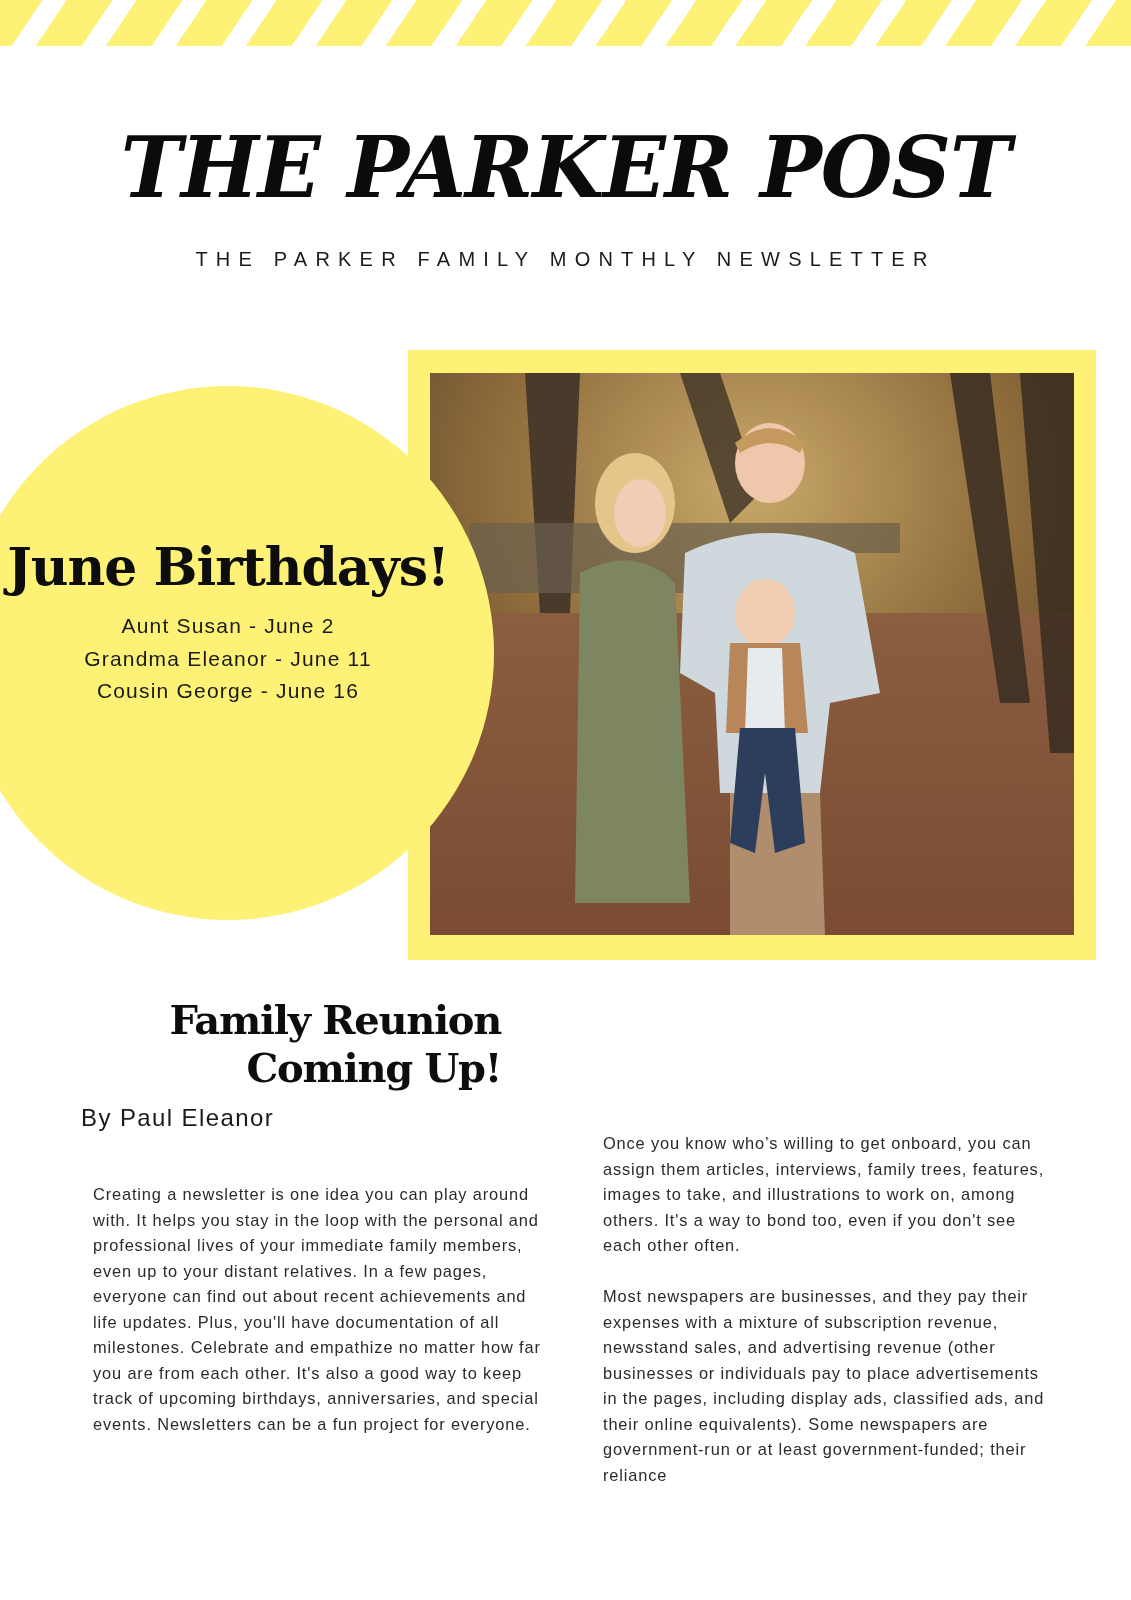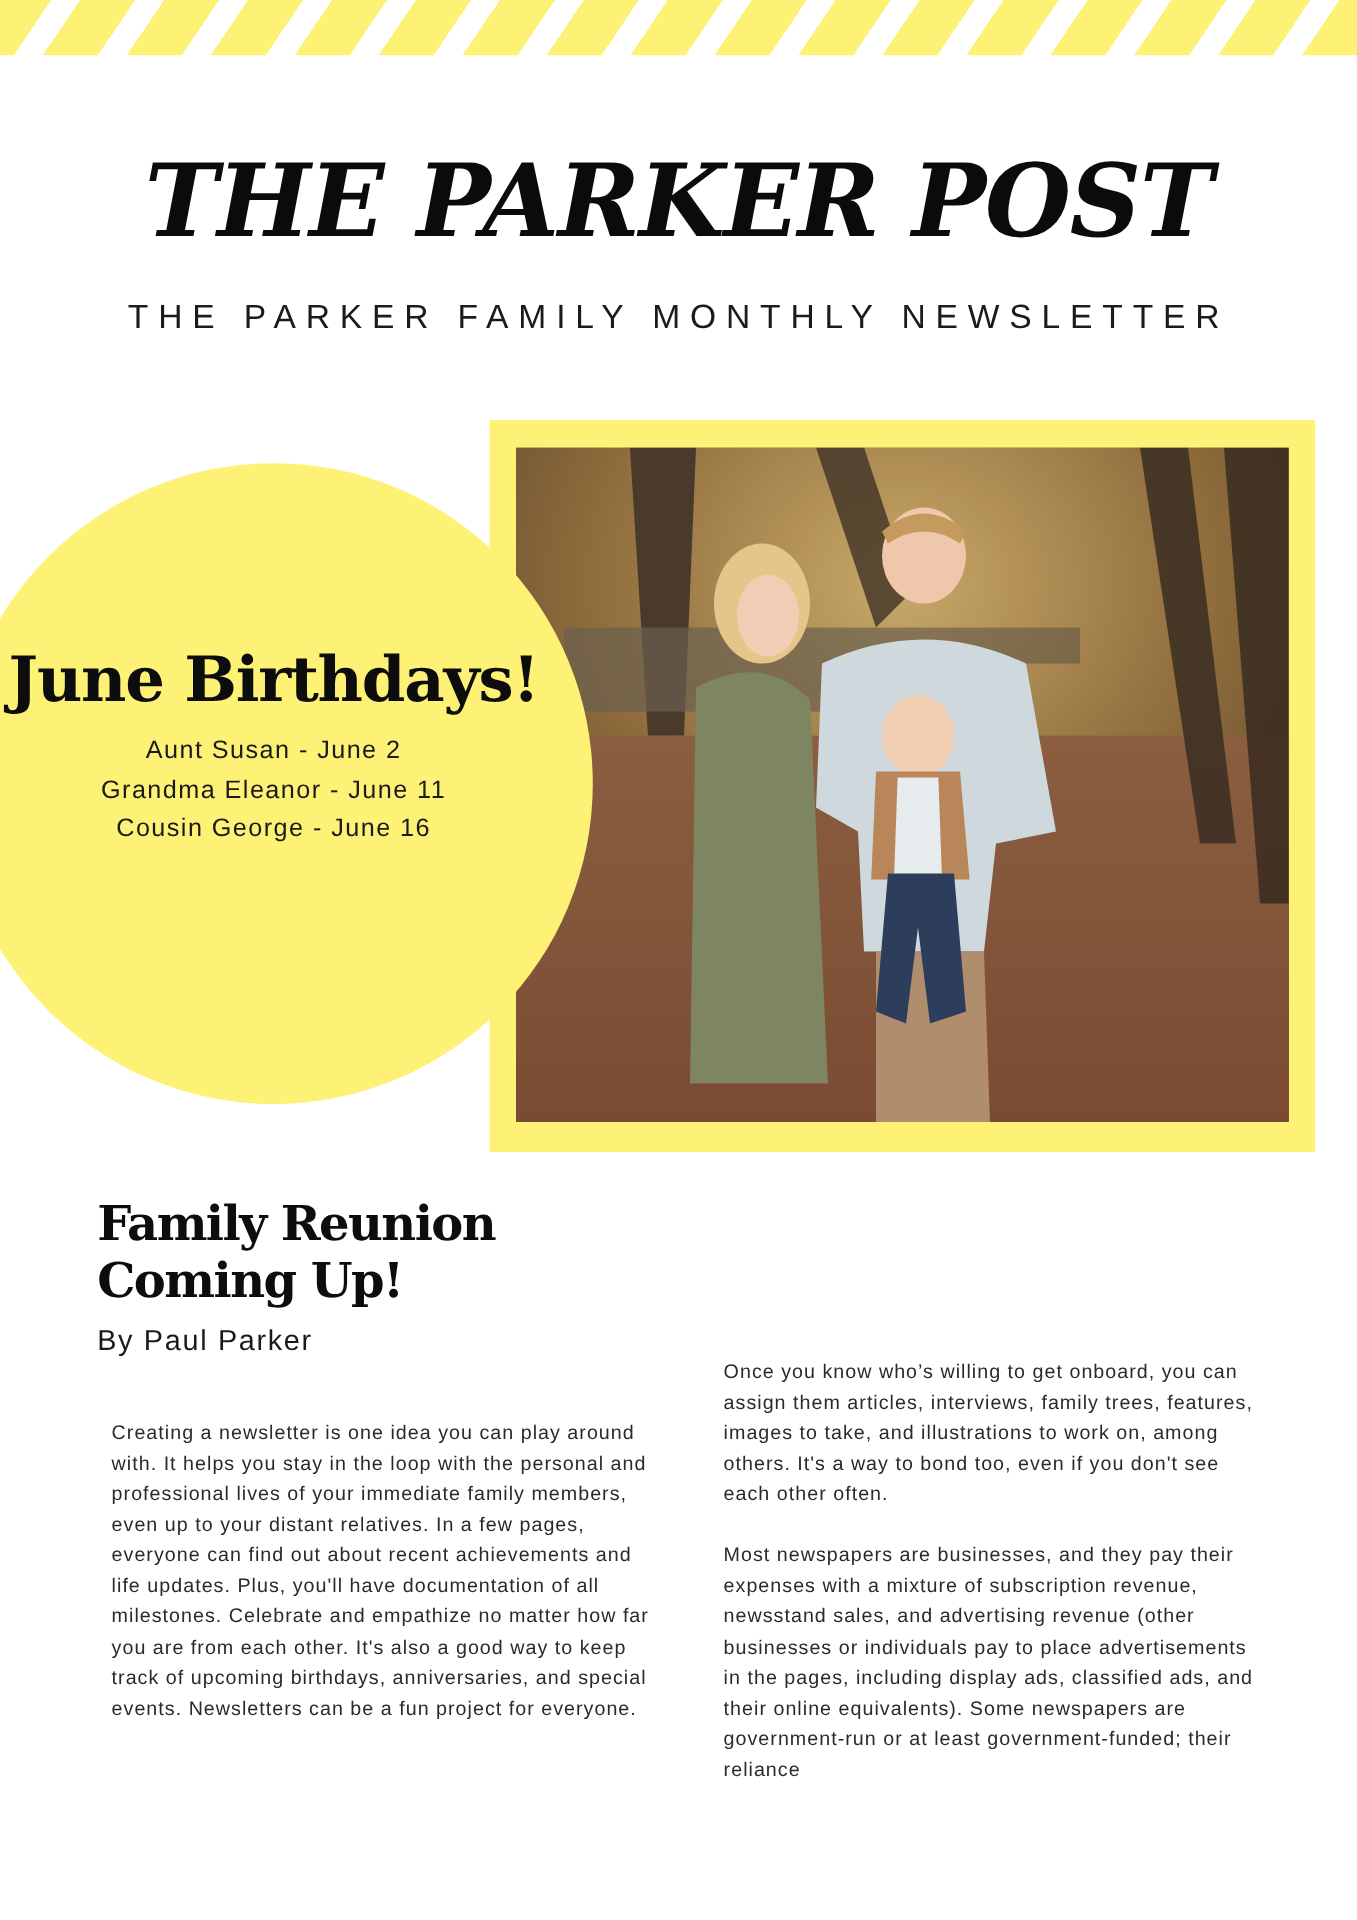--- a/index.html
+++ b/index.html
@@ -4,32 +4,32 @@
 <style>
   html, body { margin:0; padding:0; }
   body { width:1131px; height:1600px; background:#ffffff; position:relative; overflow:hidden;
          font-family:"DejaVu Sans", sans-serif; color:#1a1a1a; }
   .stripes { position:absolute; left:0; top:0; width:1131px; height:46px;
     background: repeating-linear-gradient(-56deg, #fdf275 0px, #fdf275 38px, #ffffff 38px, #ffffff 58px); }
   .masthead { position:absolute; left:0; top:118px; width:1131px; text-align:center;
     font-family:"DejaVu Serif", serif; font-style:italic; font-weight:bold; font-size:84px;
     letter-spacing:-1px; line-height:100px; color:#0b0b0b; transform:scaleX(0.98); }
   .subtitle { position:absolute; left:0; top:248px; width:1131px; text-align:center;
-    font-family:"Liberation Sans", sans-serif; font-size:28px; letter-spacing:8.2px; color:#1b1b1b; }
+    font-family:"Liberation Sans", sans-serif; font-size:20px; letter-spacing:8.2px; color:#1b1b1b; }
   .frame { position:absolute; left:408px; top:350px; width:688px; height:610px; background:#fdf275; }
   .photo { position:absolute; left:430px; top:373px; width:644px; height:562px; overflow:hidden;
     background: linear-gradient(180deg, #8a6a3a 0%, #9a7b45 25%, #6f5a3c 48%, #8a5a3c 62%, #7a4e34 100%); }
   .photo svg { width:100%; height:100%; display:block; }
   .circle { position:absolute; left:-38px; top:386px; width:532px; height:534px; border-radius:50%; background:#fdf275; }
   .bday-title { position:absolute; left:0; top:536px; width:456px; text-align:center;
     font-family:"DejaVu Serif", serif; font-weight:bold; font-size:52px; letter-spacing:-1px; color:#0d0d0d; }
   .bday-list { position:absolute; left:0; top:610px; width:456px; text-align:center; list-style:none; margin:0; padding:0; }
   .bday-list li { font-family:"Liberation Sans", sans-serif; font-size:21px; letter-spacing:1.2px; line-height:32.5px; color:#1a1a1a; }
   .article-title { position:absolute; left:81px; top:996px; width:420px;
-    font-family:"DejaVu Serif", serif; font-weight:bold; font-size:40px; line-height:48px; letter-spacing:-1.3px; color:#0d0d0d; }
+    font-family:"DejaVu Serif", serif; font-weight:bold; font-size:40px; line-height:48px; letter-spacing:-1.3px; color:#0d0d0d;text-align:right; }
   .byline { position:absolute; left:81px; top:1104px; font-family:"Liberation Sans", sans-serif;
     font-size:24px; letter-spacing:1.4px; color:#1a1a1a; }
   .col { position:absolute; font-family:"Liberation Sans", sans-serif; font-size:16.4px; line-height:25.5px;
     letter-spacing:0.85px; color:#2a2a2a; margin:12px; }
   .col-left { left:81px; top:1170px; width:455px; }
   .col-right { left:591px; top:1119px; width:445px; }
   .col-right p { margin:0 0 25.5px 0; }
 </style>
 </head>
 <body>
@@ -85,19 +85,19 @@
 <ul class="bday-list">
   <li>Aunt Susan - June 2</li>
   <li>Grandma Eleanor - June 11</li>
   <li>Cousin George - June 16</li>
 </ul>
 
 <h2 class="article-title" style="margin:0;">
   <span>Family Reunion</span><br>
   <span>Coming Up!</span>
 </h2>
-<div class="byline">By Paul Parker</div>
+<div class="byline">By Paul Eleanor</div>
 
 <p class="col col-left">Creating a newsletter is one idea you can play around with. It helps you stay in the loop with the personal and professional lives of your immediate family members, even up to your distant relatives. In a few pages, everyone can find out about recent achievements and life updates. Plus, you'll have documentation of all milestones. Celebrate and empathize no matter how far you are from each other. It's also a good way to keep track of upcoming birthdays, anniversaries, and special events. Newsletters can be a fun project for everyone.</p>
 <div class="col col-right">
   <p>Once you know who’s willing to get onboard, you can assign them articles, interviews, family trees, features, images to take, and illustrations to work on, among others. It's a way to bond too, even if you don't see each other often.</p>
   <p>Most newspapers are businesses, and they pay their expenses with a mixture of subscription revenue, newsstand sales, and advertising revenue (other businesses or individuals pay to place advertisements in the pages, including display ads, classified ads, and their online equivalents). Some newspapers are government-run or at least government-funded; their reliance</p>
 </div>
 
 </body></html>

